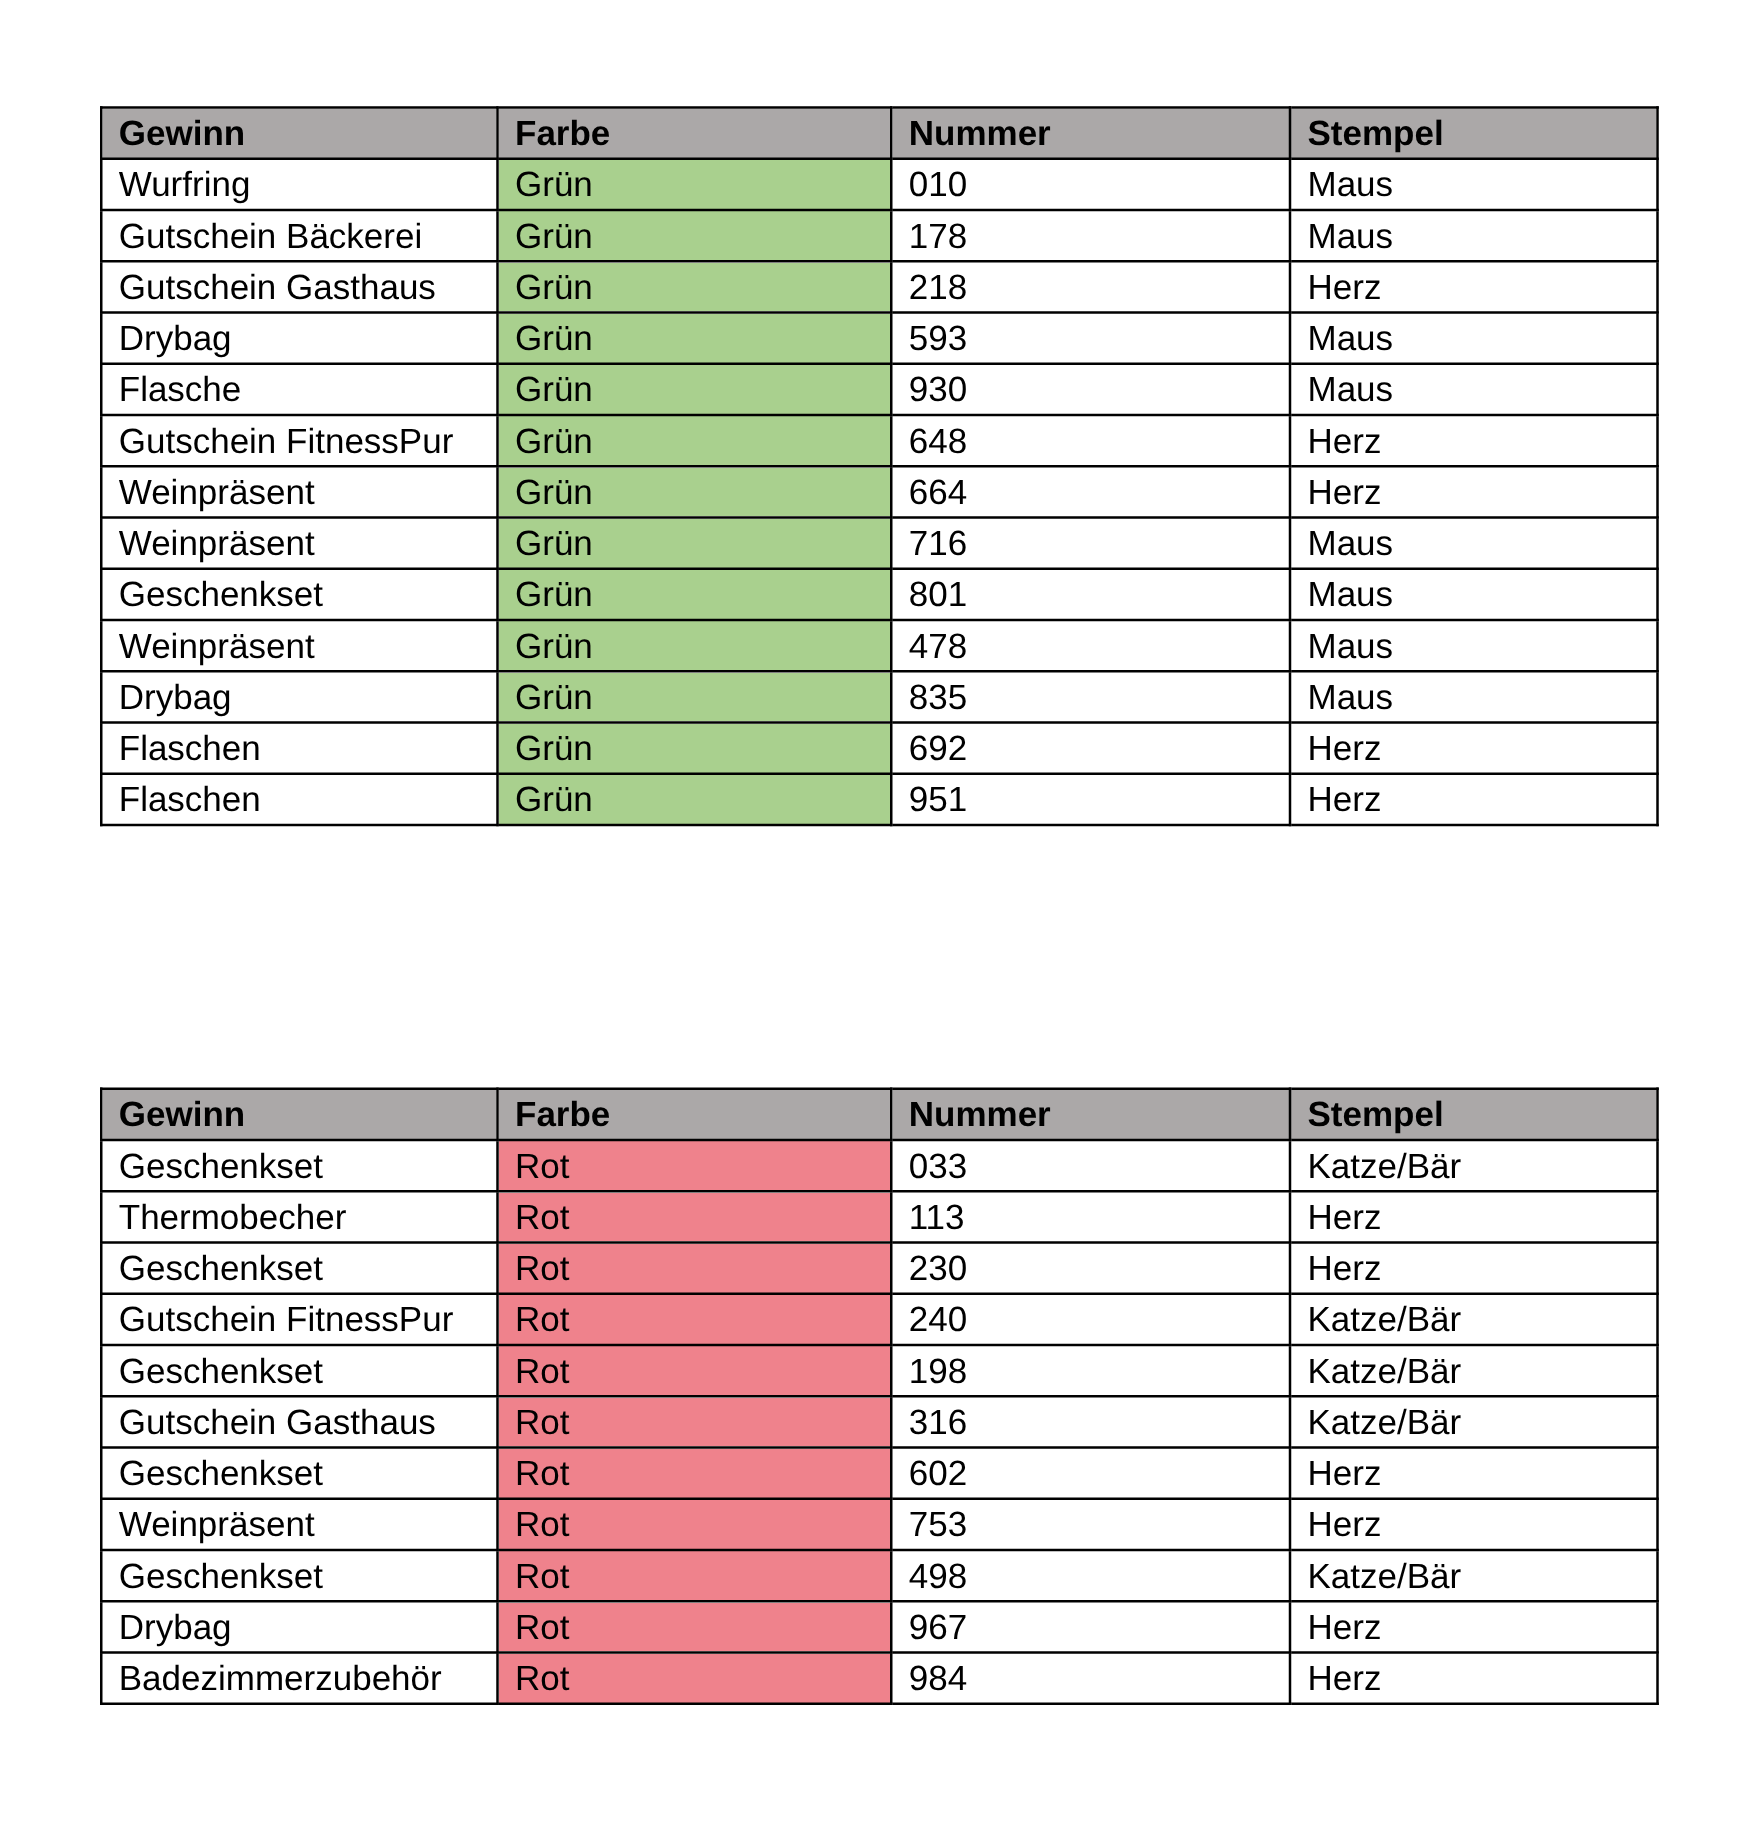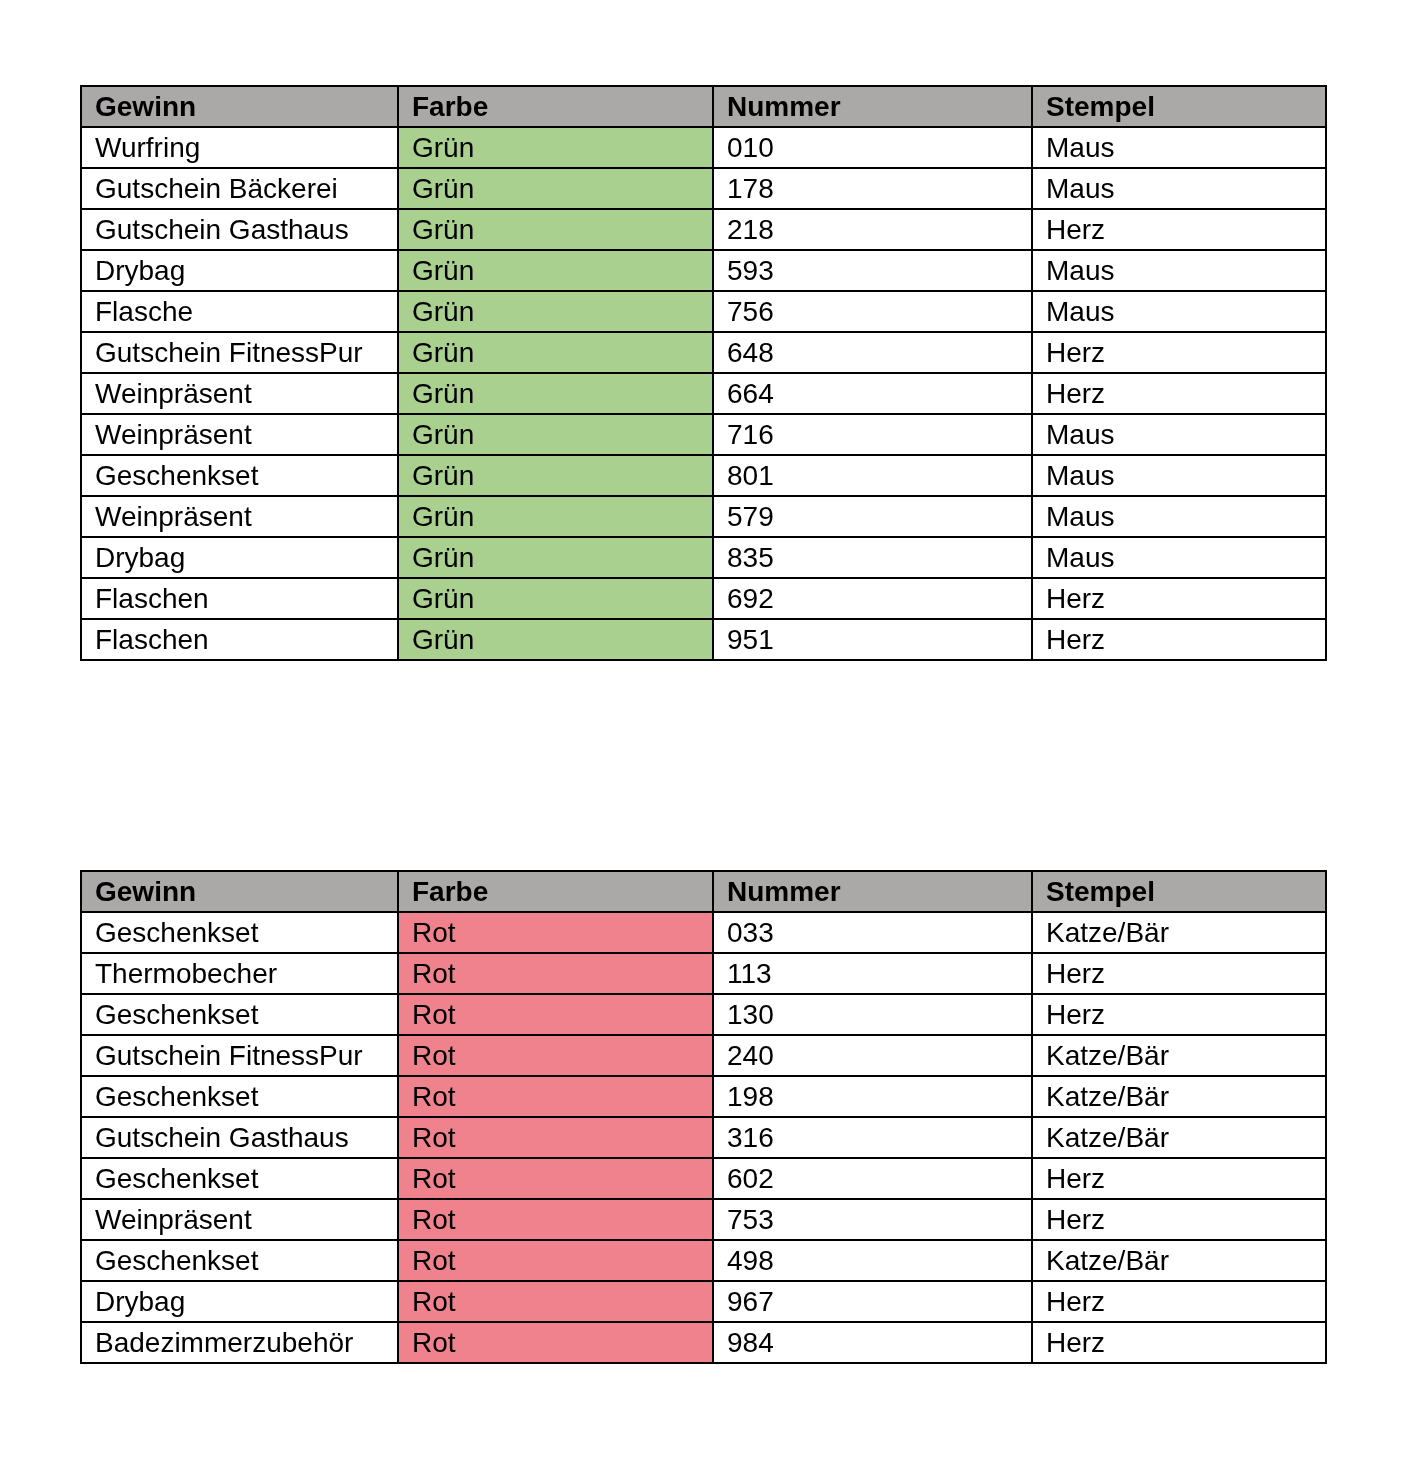--- a/index.html
+++ b/index.html
@@ -89,21 +89,21 @@
         </tr>
         <tr>
           <td>Drybag</td>
           <td style="background: rgb(169, 208, 142);">Grün</td>
           <td>593</td>
           <td>Maus</td>
         </tr>
         <tr>
           <td>Flasche</td>
           <td style="background: rgb(169, 208, 142);">Grün</td>
-          <td>756</td>
+          <td>930</td>
           <td>Maus</td>
         </tr>
         <tr>
           <td>Gutschein FitnessPur</td>
           <td style="background: rgb(169, 208, 142);">Grün</td>
           <td>648</td>
           <td>Herz</td>
         </tr>
         <tr>
           <td>Weinpräsent</td>
@@ -119,21 +119,21 @@
         </tr>
         <tr>
           <td>Geschenkset</td>
           <td style="background: rgb(169, 208, 142);">Grün</td>
           <td>801</td>
           <td>Maus</td>
         </tr>
         <tr>
           <td>Weinpräsent</td>
           <td style="background: rgb(169, 208, 142);">Grün</td>
-          <td>579</td>
+          <td>478</td>
           <td>Maus</td>
         </tr>
         <tr>
           <td>Drybag</td>
           <td style="background: rgb(169, 208, 142);">Grün</td>
           <td>835</td>
           <td>Maus</td>
         </tr>
         <tr>
           <td>Flaschen</td>
@@ -174,21 +174,21 @@
         </tr>
         <tr>
           <td>Thermobecher</td>
           <td style="background: rgb(239, 130, 140);">Rot</td>
           <td>113</td>
           <td>Herz</td>
         </tr>
         <tr>
           <td>Geschenkset</td>
           <td style="background: rgb(239, 130, 140);">Rot</td>
-          <td>130</td>
+          <td>230</td>
           <td>Herz</td>
         </tr>
         <tr>
           <td>Gutschein FitnessPur</td>
           <td style="background: rgb(239, 130, 140);">Rot</td>
           <td>240</td>
           <td>Katze/Bär</td>
         </tr>
         <tr>
           <td>Geschenkset</td>

